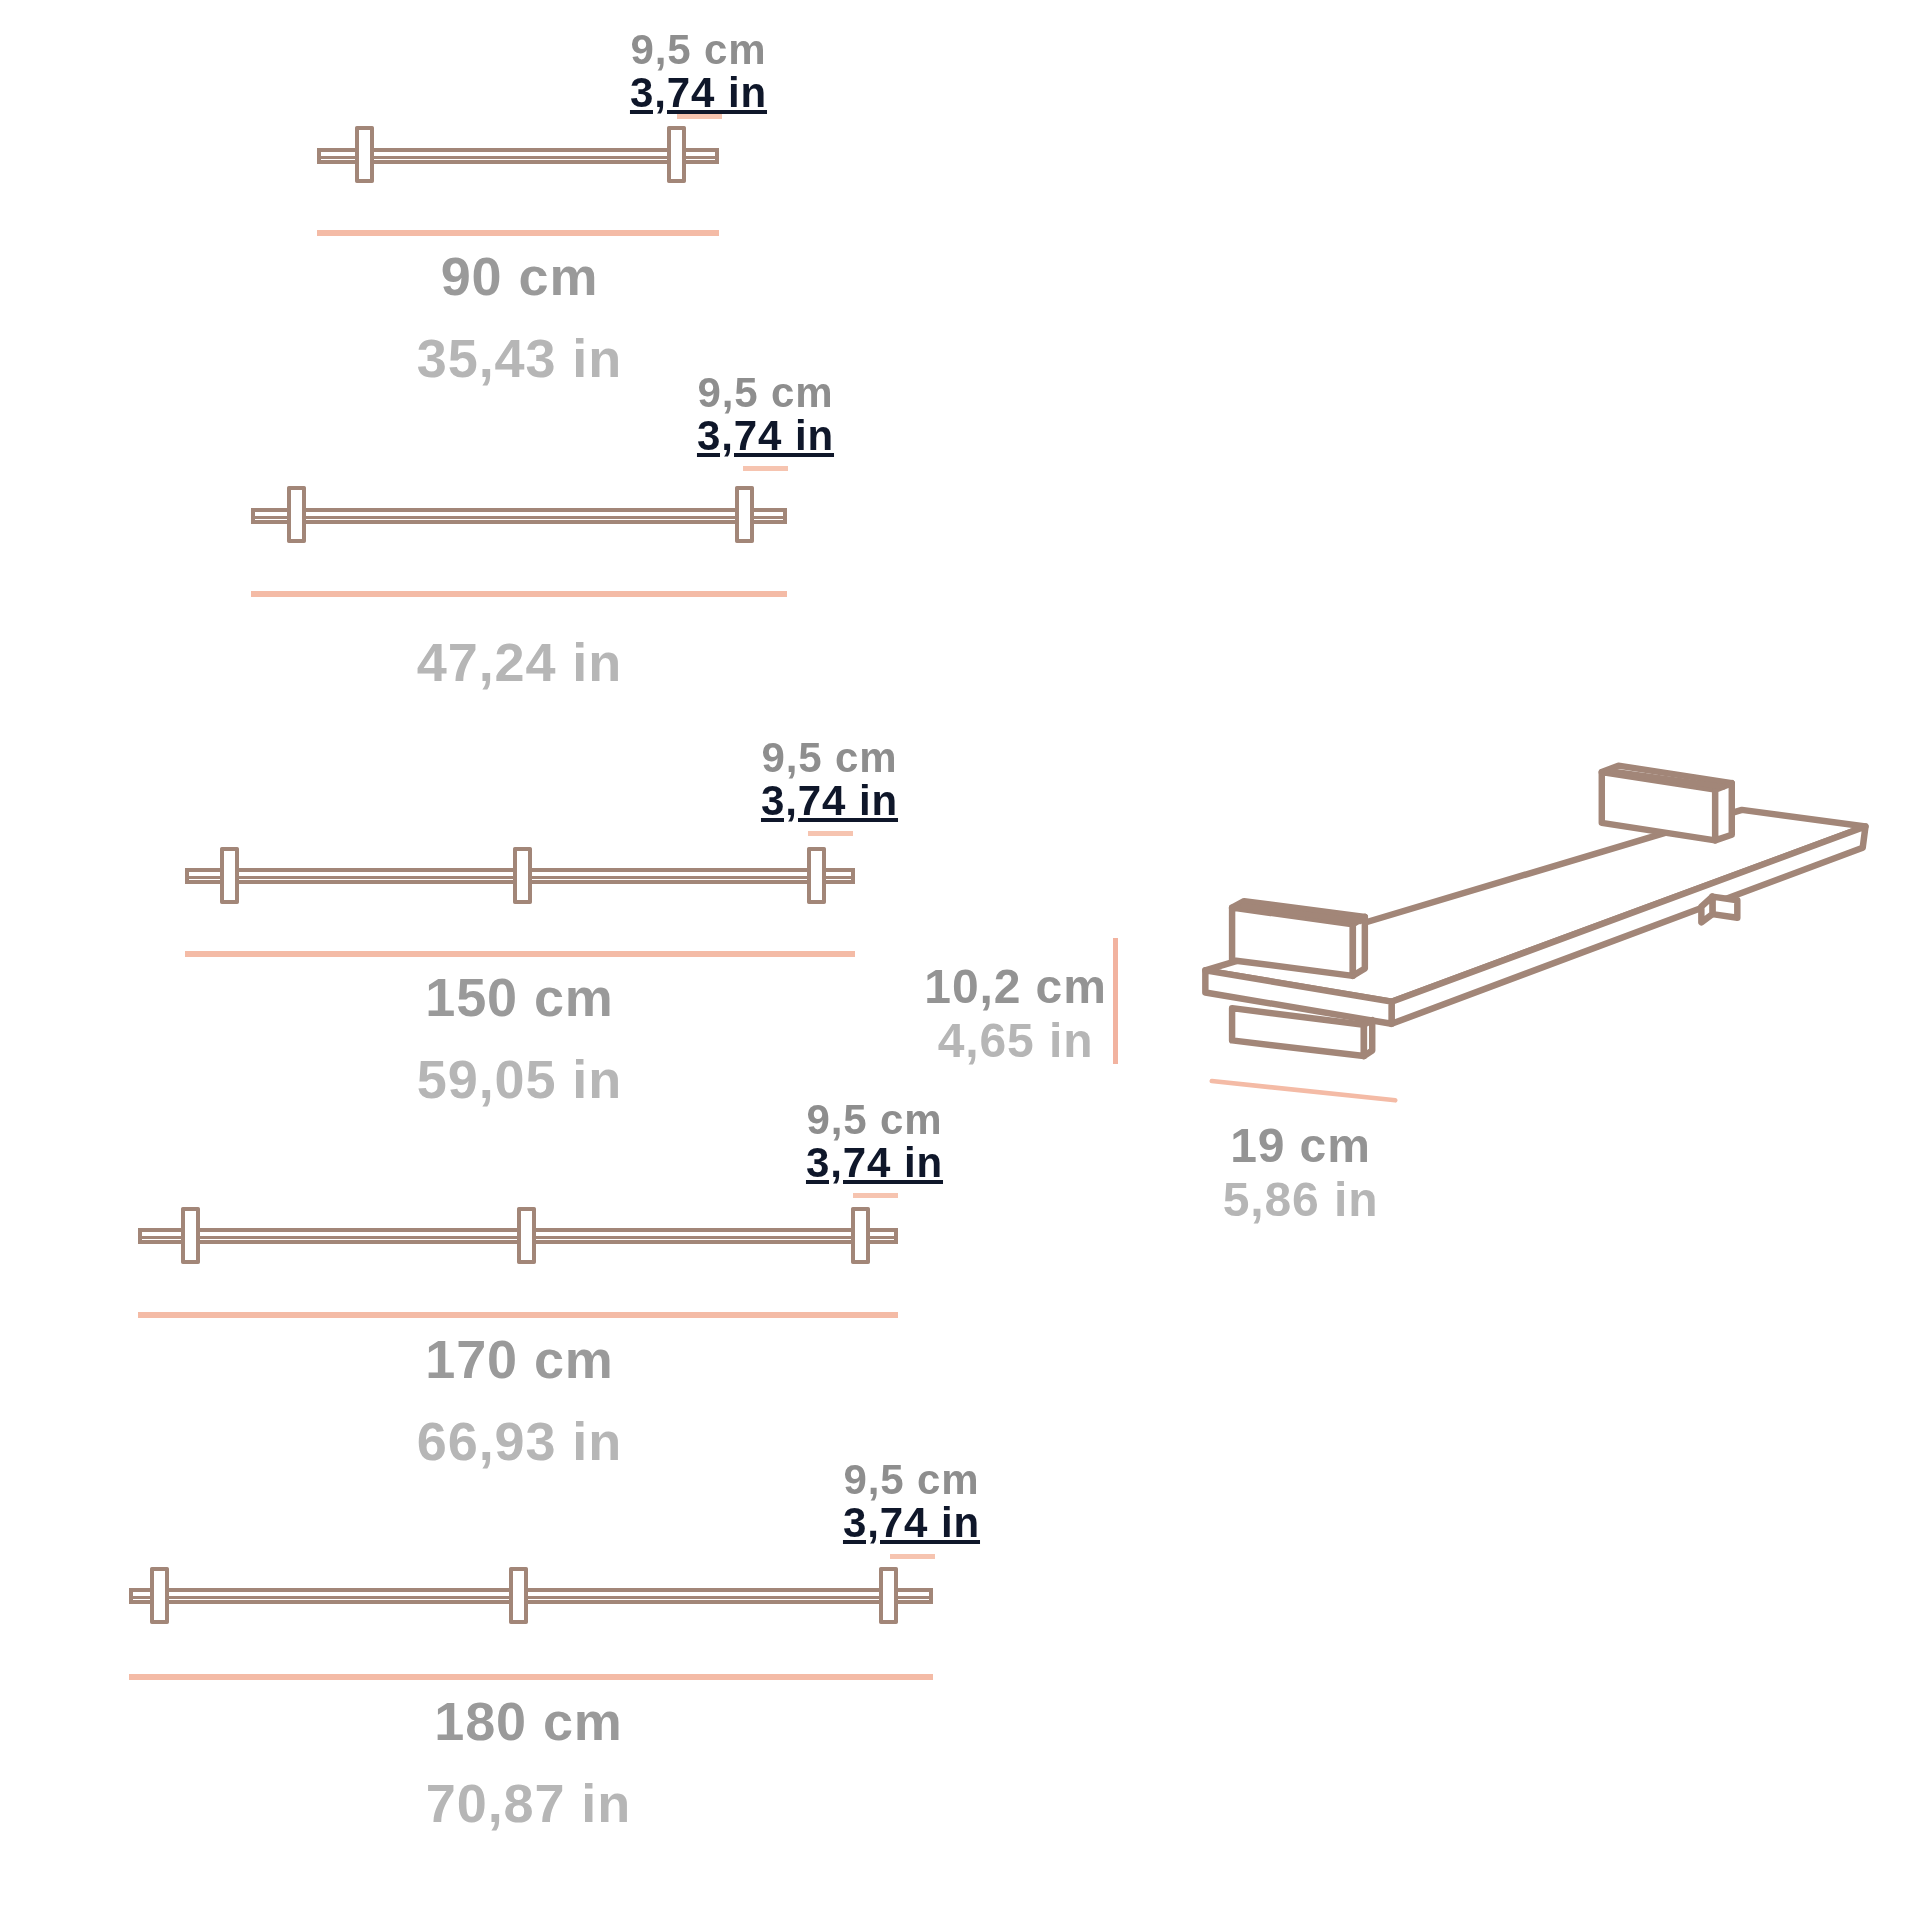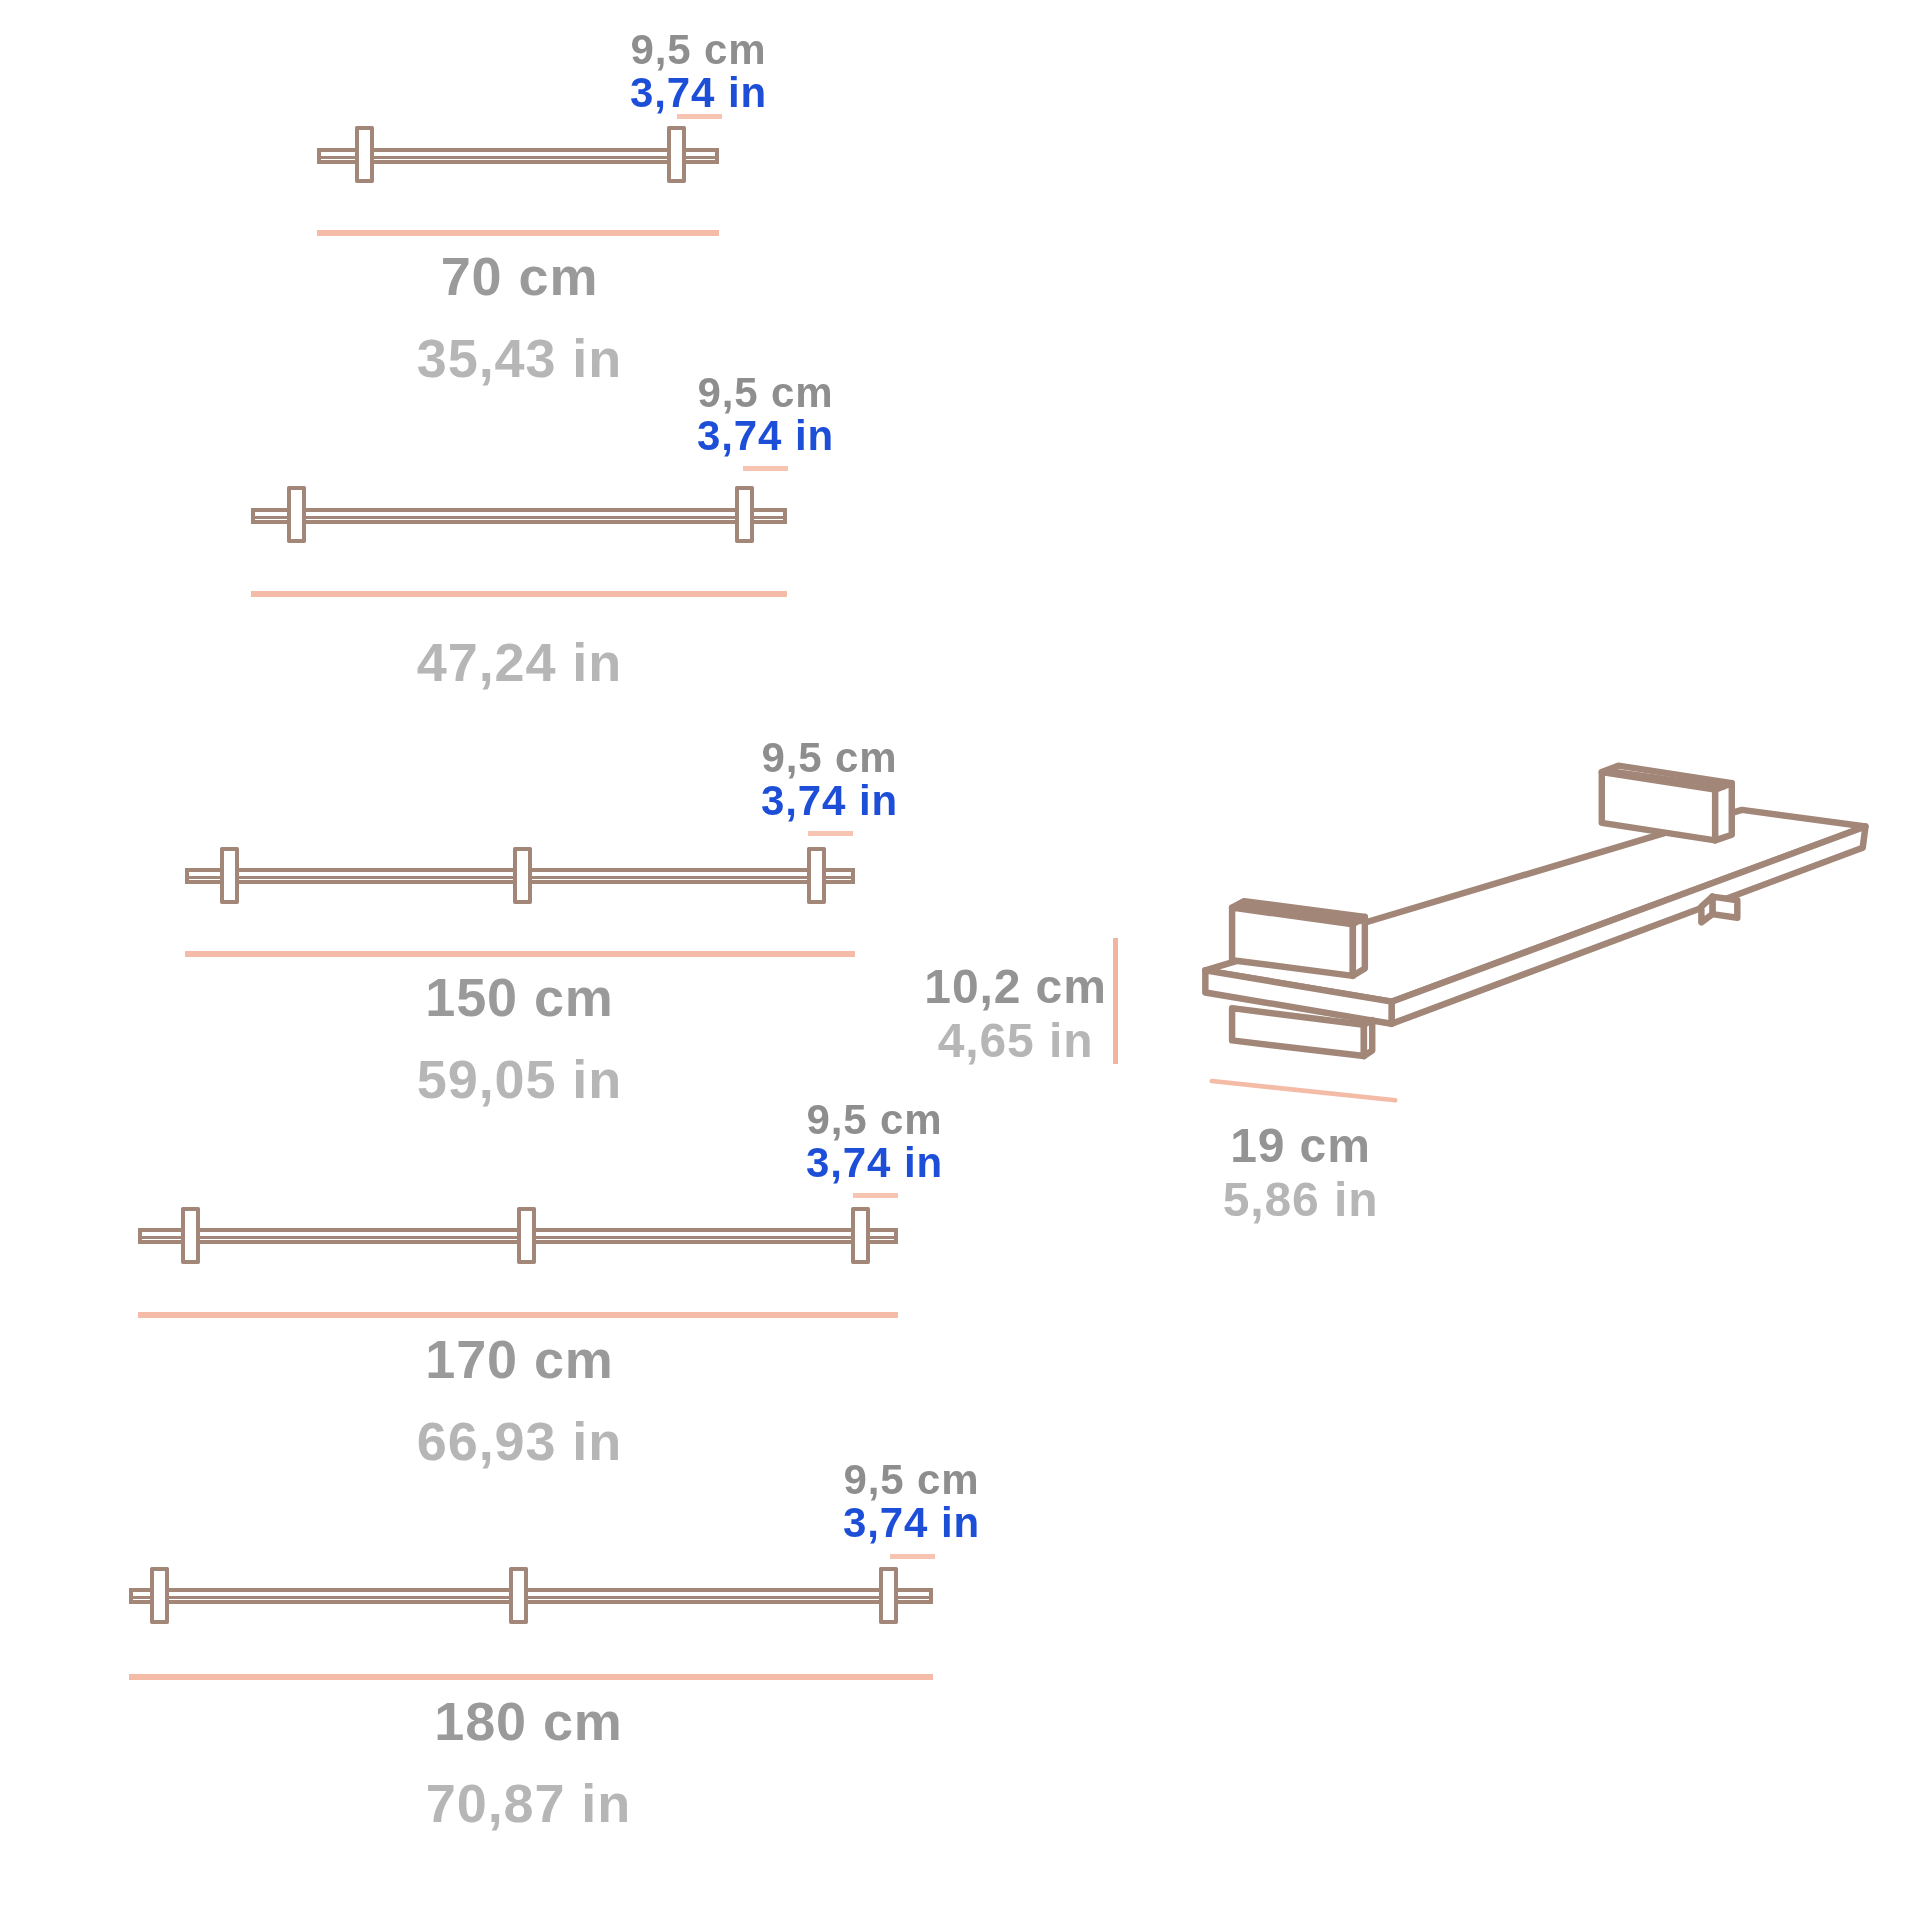--- a/index.html
+++ b/index.html
@@ -12,21 +12,21 @@
   
   .bracket{position:absolute;width:19.4px;height:57px;box-sizing:border-box;border:4.6px solid #a28678;
            background:#ffffff;z-index:2;border-radius:1.8px;}
   
   .tick{position:absolute;width:45px;height:4.6px;background:#f6c4b0;z-index:3;}
   .baseline{position:absolute;height:5.5px;background:#f4bba6;z-index:0;}
   .vline{position:absolute;width:4.6px;background:#f2b3a0;}
   
   .dim{position:absolute;width:277px;text-align:center;z-index:4;}
   .dim .cm{font-size:42px;line-height:43px;font-weight:700;color:#8e8e8e;letter-spacing:0.9px;}
-  .dim .in{font-size:42px;line-height:43px;font-weight:700;color:#1d4ed8;letter-spacing:0.9px;}
+  .dim .in{font-size:42px;line-height:43px;font-weight:700;color:#0f172a;letter-spacing:0.9px;text-decoration:underline;}
   .size{position:absolute;width:369px;text-align:center;z-index:4;}
   .size .cm{font-size:54px;line-height:57px;font-weight:700;color:#9a9a9a;letter-spacing:0.9px;}
   .size .in{font-size:54px;line-height:57px;font-weight:700;color:#b6b6b6;letter-spacing:0.9px;margin-top:25px;}
   .side{position:absolute;width:277px;text-align:center;z-index:4;}
   .side .cm{font-size:48px;line-height:54px;font-weight:700;color:#949494;letter-spacing:0.9px;}
   .side .in{font-size:48px;line-height:54px;font-weight:700;color:#b6b6b6;letter-spacing:0.9px;}
   svg .wood{fill:#ffffff;stroke:#a28678;stroke-width:7;stroke-linejoin:round;stroke-linecap:round;}
   svg .woodline{fill:none;stroke:#a28678;stroke-width:6;stroke-linecap:round;}
   svg .accent{fill:none;stroke:#f4bba6;stroke-width:5;stroke-linecap:round;}
 </style>
@@ -41,21 +41,21 @@
       <div class="in">3,74 in</div>
     </div>
     <div class="tick" style="left:677px;top:114px;"></div>
     <div class="bar" style="left:317px;top:148px;width:402px;">
         <div class="inner"></div>
       </div>
     <div class="bracket" style="left:355px;top:126px;"></div>
     <div class="bracket" style="left:667px;top:126px;"></div>
     <div class="baseline" style="left:317px;top:230px;width:402px;"></div>
     <div class="size" style="left:335px;top:248px;">
-      <div class="cm">70 cm</div>
+      <div class="cm">90 cm</div>
       <div class="in">35,43 in</div>
     </div>
   </div>
 
   <div>
     <div class="dim" style="left:627px;top:371px;">
       <div class="cm">9,5 cm</div>
       <div class="in">3,74 in</div>
     </div>
     <div class="tick" style="left:743px;top:466px;"></div>

